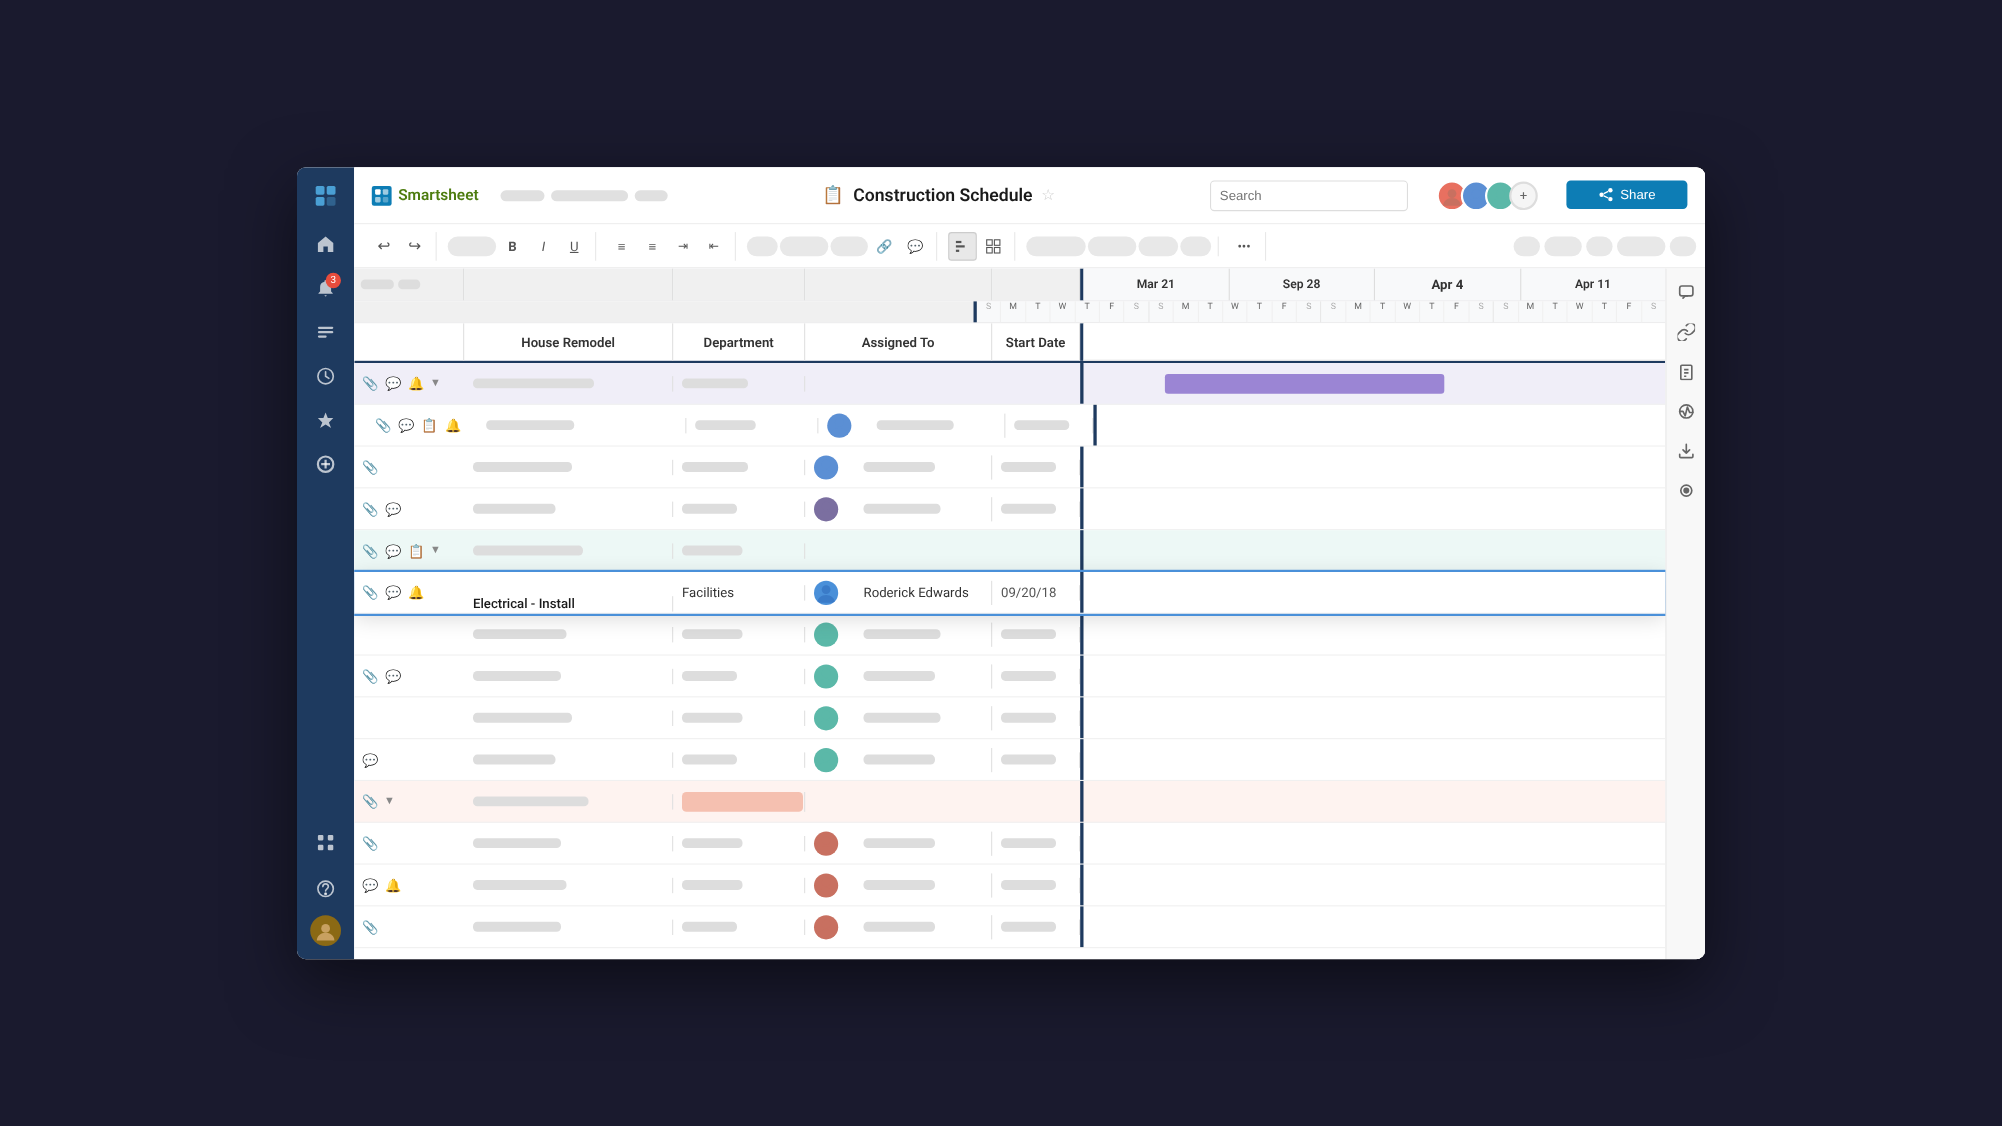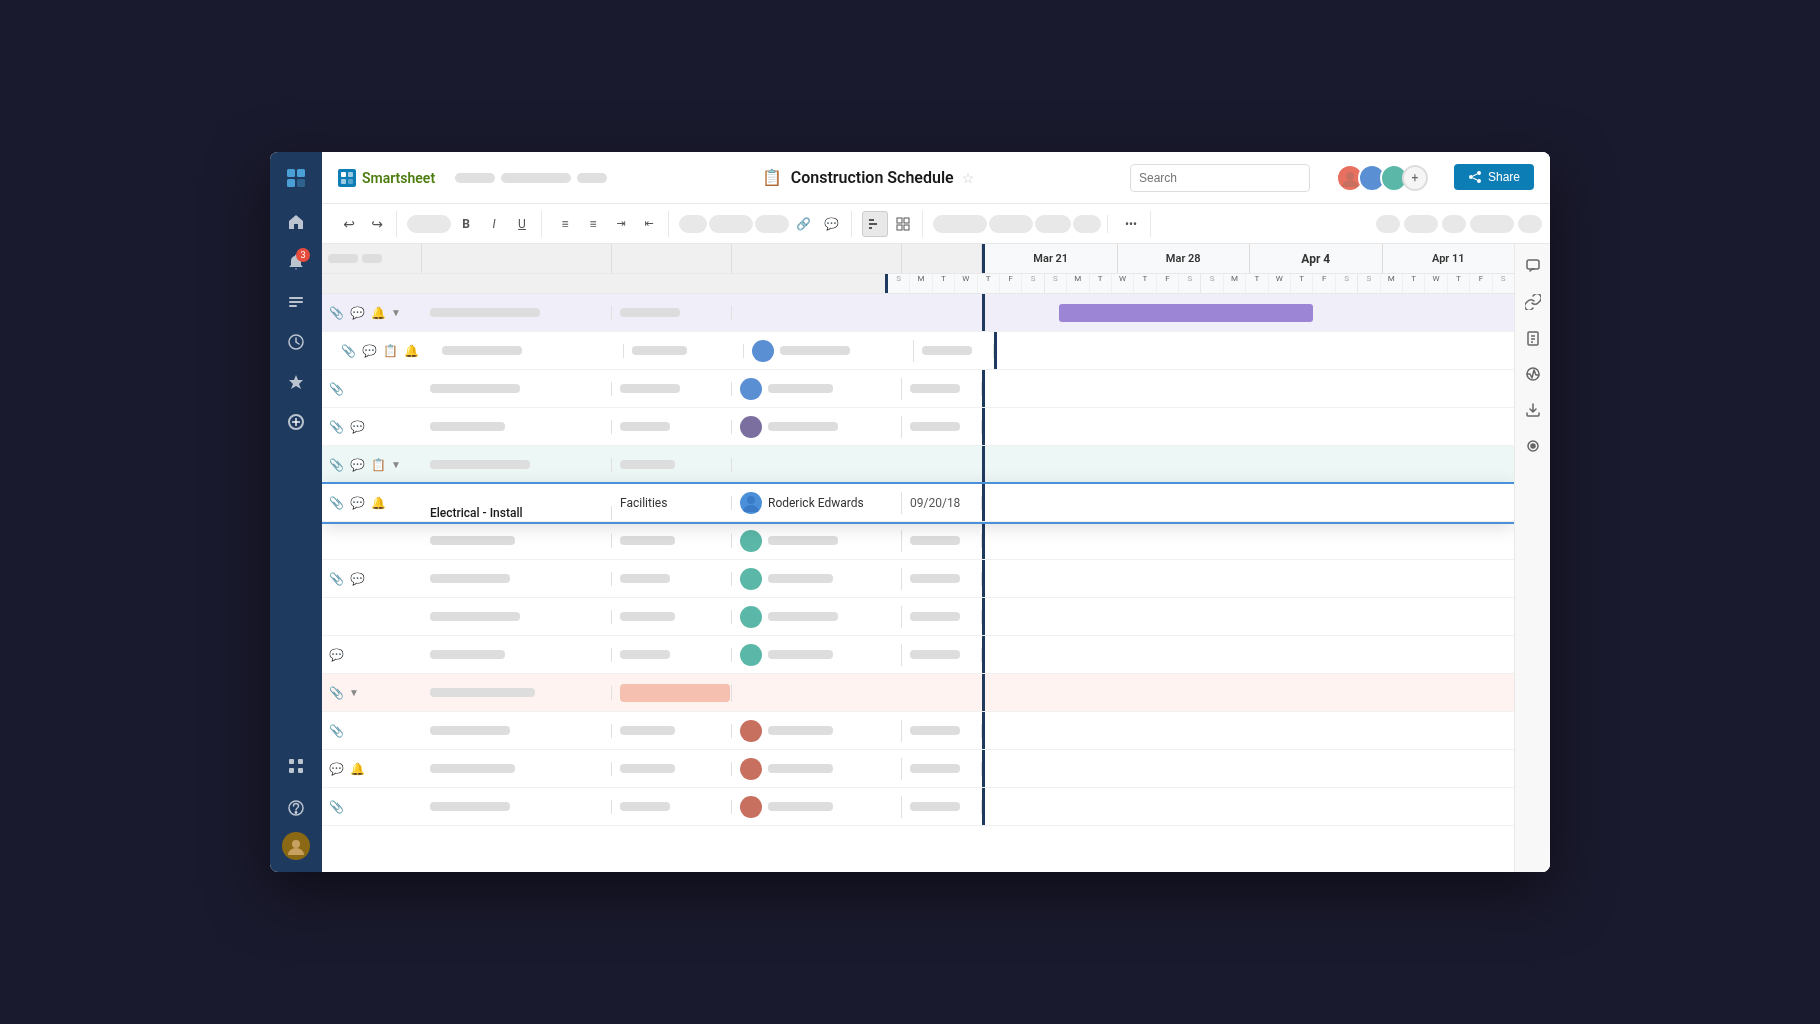--- a/index.html
+++ b/index.html
@@ -192,21 +192,21 @@
       font-size: 12px;
       color: #666;
       cursor: pointer;
       margin-left: -6px;
     }
     .share-btn {
       background: #0d7db5;
       color: #fff;
       border: none;
       border-radius: 4px;
-      padding: 6px 14px;
+      padding: 6px 29px;
       font-size: 12px;
       cursor: pointer;
       display: flex;
       align-items: center;
       gap: 6px;
     }
     
     .toolbar {
       height: 40px;
       border-bottom: 1px solid #e8e8e8;
@@ -363,21 +363,21 @@
       border-right: 1px solid #e0e0e0;
     }
     .row-assigned {
       width: 170px;
       flex-shrink: 0;
       padding: 0 8px;
       font-size: 12px;
       color: #333;
       display: flex;
       align-items: center;
-      gap: 6px;
+      gap: 23px;
       border-right: 1px solid #e0e0e0;
     }
     .person-avatar {
       width: 22px;
       height: 22px;
       border-radius: 50%;
       flex-shrink: 0;
       display: flex;
       align-items: center;
       justify-content: center;
@@ -641,21 +641,21 @@
             <div style="width:20px; height:9px; background:#ddd; border-radius:4px;"></div>
           </div>
           <div style="width:190px; flex-shrink:0; background:#f0f0f0; border-right:1px solid #ddd;"></div>
           <div style="width:120px; flex-shrink:0; background:#f0f0f0; border-right:1px solid #ddd;"></div>
           <div style="width:170px; flex-shrink:0; background:#f0f0f0; border-right:1px solid #ddd;"></div>
           <div style="width:80px; flex-shrink:0; background:#f0f0f0; border-right:1px solid #ddd;"></div>
           <div style="width:3px; flex-shrink:0; background:#1e3a5f;"></div>
 
           <div style="flex:1; display:flex; background:#f8f9fa;">
             <div style="flex:1; display:flex; align-items:center; justify-content:center; border-right:1px solid #ddd; font-size:11px; font-weight:600; color:#333;">Mar 21</div>
-            <div style="flex:1; display:flex; align-items:center; justify-content:center; border-right:1px solid #ddd; font-size:11px; font-weight:600; color:#333;">Mar 28</div>
+            <div style="flex:1; display:flex; align-items:center; justify-content:center; border-right:1px solid #ddd; font-size:11px; font-weight:600; color:#333;">Sep 28</div>
             <div style="flex:1; display:flex; align-items:center; justify-content:center; border-right:1px solid #ddd; font-size:12px; font-weight:700; color:#333;">Apr 4</div>
             <div style="flex:1; display:flex; align-items:center; justify-content:center; font-size:11px; font-weight:600; color:#333;text-align:center;">Apr 11</div>
           </div>
         </div>
 
         <div style="display:flex; height:20px; background:#f8f9fa; border-bottom:1px solid #e8e8e8;">
           <div style="width:563px; flex-shrink:0; background:#f0f0f0;"></div>
           <div style="width:3px; flex-shrink:0; background:#1e3a5f;"></div>
           <div style="flex:1; display:flex;">
 
@@ -683,20 +683,29 @@
             <div style="flex:1; text-align:center; font-size:8px; color:#aaa; border-right:1px solid #f0f0f0;">S</div>
             <div style="flex:1; text-align:center; font-size:8px; color:#666; border-right:1px solid #f0f0f0;">M</div>
             <div style="flex:1; text-align:center; font-size:8px; color:#666; border-right:1px solid #f0f0f0;">T</div>
             <div style="flex:1; text-align:center; font-size:8px; color:#666; border-right:1px solid #f0f0f0;">W</div>
             <div style="flex:1; text-align:center; font-size:8px; color:#666; border-right:1px solid #f0f0f0;">T</div>
             <div style="flex:1; text-align:center; font-size:8px; color:#666; border-right:1px solid #f0f0f0;">F</div>
             <div style="flex:1; text-align:center; font-size:8px; color:#aaa;">S</div>
           </div>
         </div>
 
+        <div class="sheet-col-headers">
+          <div class="sh-col sh-col-icons"></div>
+          <div class="sh-col sh-col-task">House Remodel</div>
+          <div class="sh-col sh-col-dept">Department</div>
+          <div class="sh-col sh-col-assigned">Assigned To</div>
+          <div class="sh-col sh-col-date">Start Date</div>
+          <div class="sh-col-vertical-line"></div>
+          <div style="flex:1; background:#fff; border-bottom:1px solid #e0e0e0;"></div>
+        </div>
 
         <div class="rows-container">
 
           <div class="row section-purple" style="position:relative;">
             <div class="row-icons">
               <div class="row-icon">📎</div>
               <div class="row-icon">💬</div>
               <div class="row-icon">🔔</div>
               <span class="dropdown-arrow">▼</span>
             </div>

